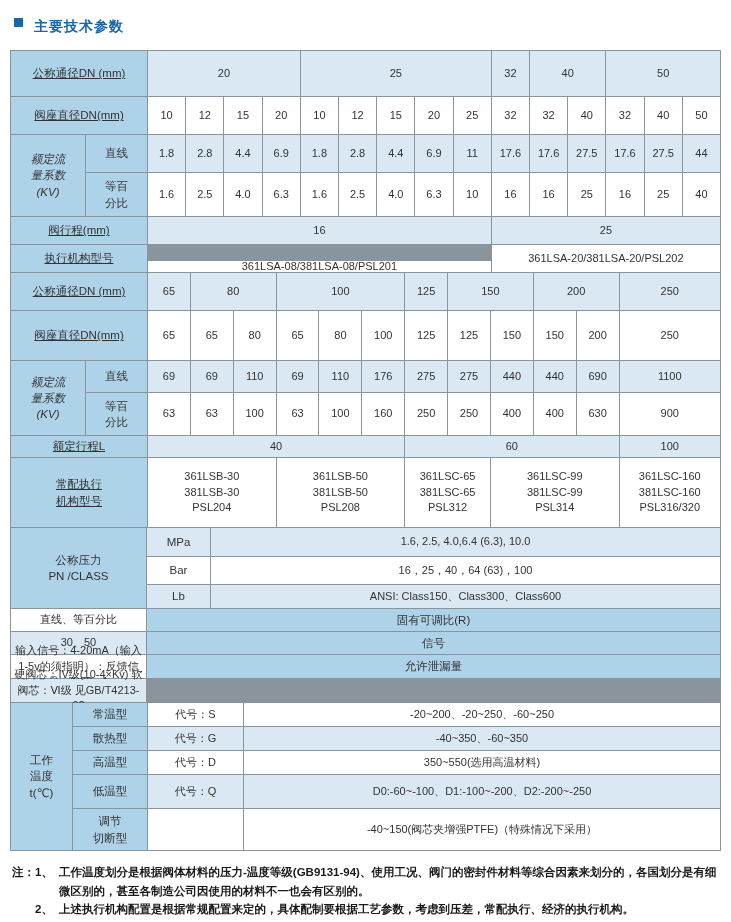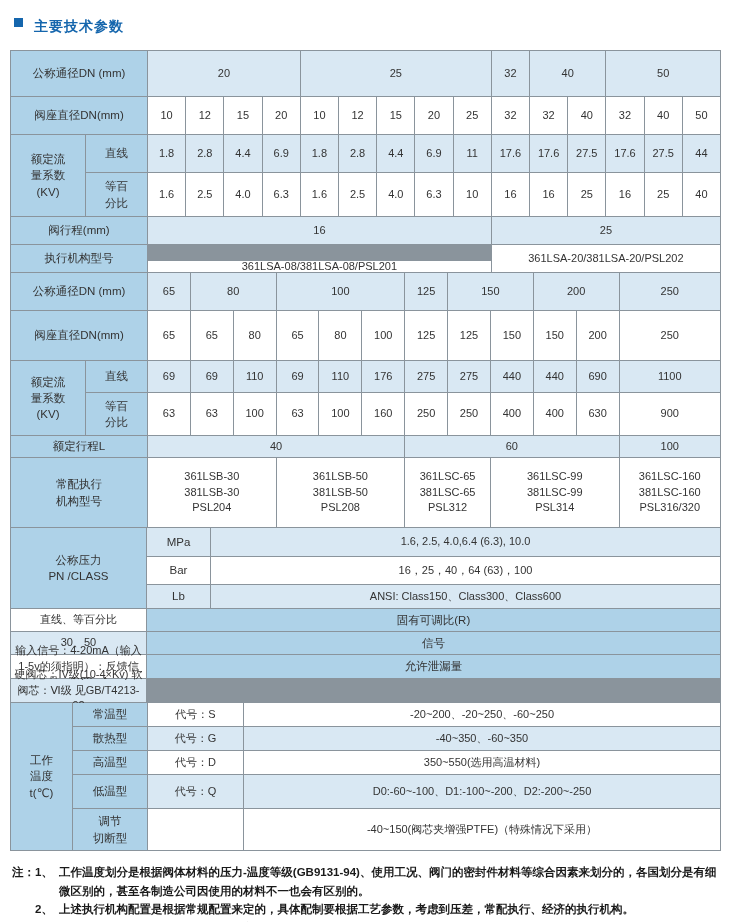--- a/index.html
+++ b/index.html
@@ -25,22 +25,22 @@
   .gd{grid-template-columns:135px 1fr;grid-template-rows:22px 22px 23px 23px;}
   .ge{grid-template-columns:61px 74px 95px 1fr;grid-template-rows:23px 23px 23px 33px 41px;}
 
   .cell{
     background:#fff;display:flex;align-items:center;justify-content:center;
     text-align:center;font-size:11px;line-height:1.4;color:#333;
     white-space:pre-line;padding:1px 2px;box-sizing:border-box;
   }
   .hd{background:#aed2e8;}
   .band{background:#d9e8f3;}
-  .sp2{grid-column:span 2;}
-  .rs2{grid-row:span 2;}
+  .sp2{grid-column:span 2;text-decoration:underline;}
+  .rs2{grid-row:span 2;font-style:italic;}
   .rs3{grid-row:span 3;}
   .rs5{grid-row:span 5;}
   .lab{font-size:11.5px;}
 
   .notes{display:flex;margin:12px 0 0 2px;font-size:11.5px;font-weight:600;color:#1a1a1a;line-height:1.62;}
   .notes-prefix{flex:0 0 auto;white-space:nowrap;}
   .notes-items{flex:1 1 auto;}
   .note-item{display:flex;}
   .note-num{flex:0 0 24px;}
   .note-text{flex:1 1 auto;}

